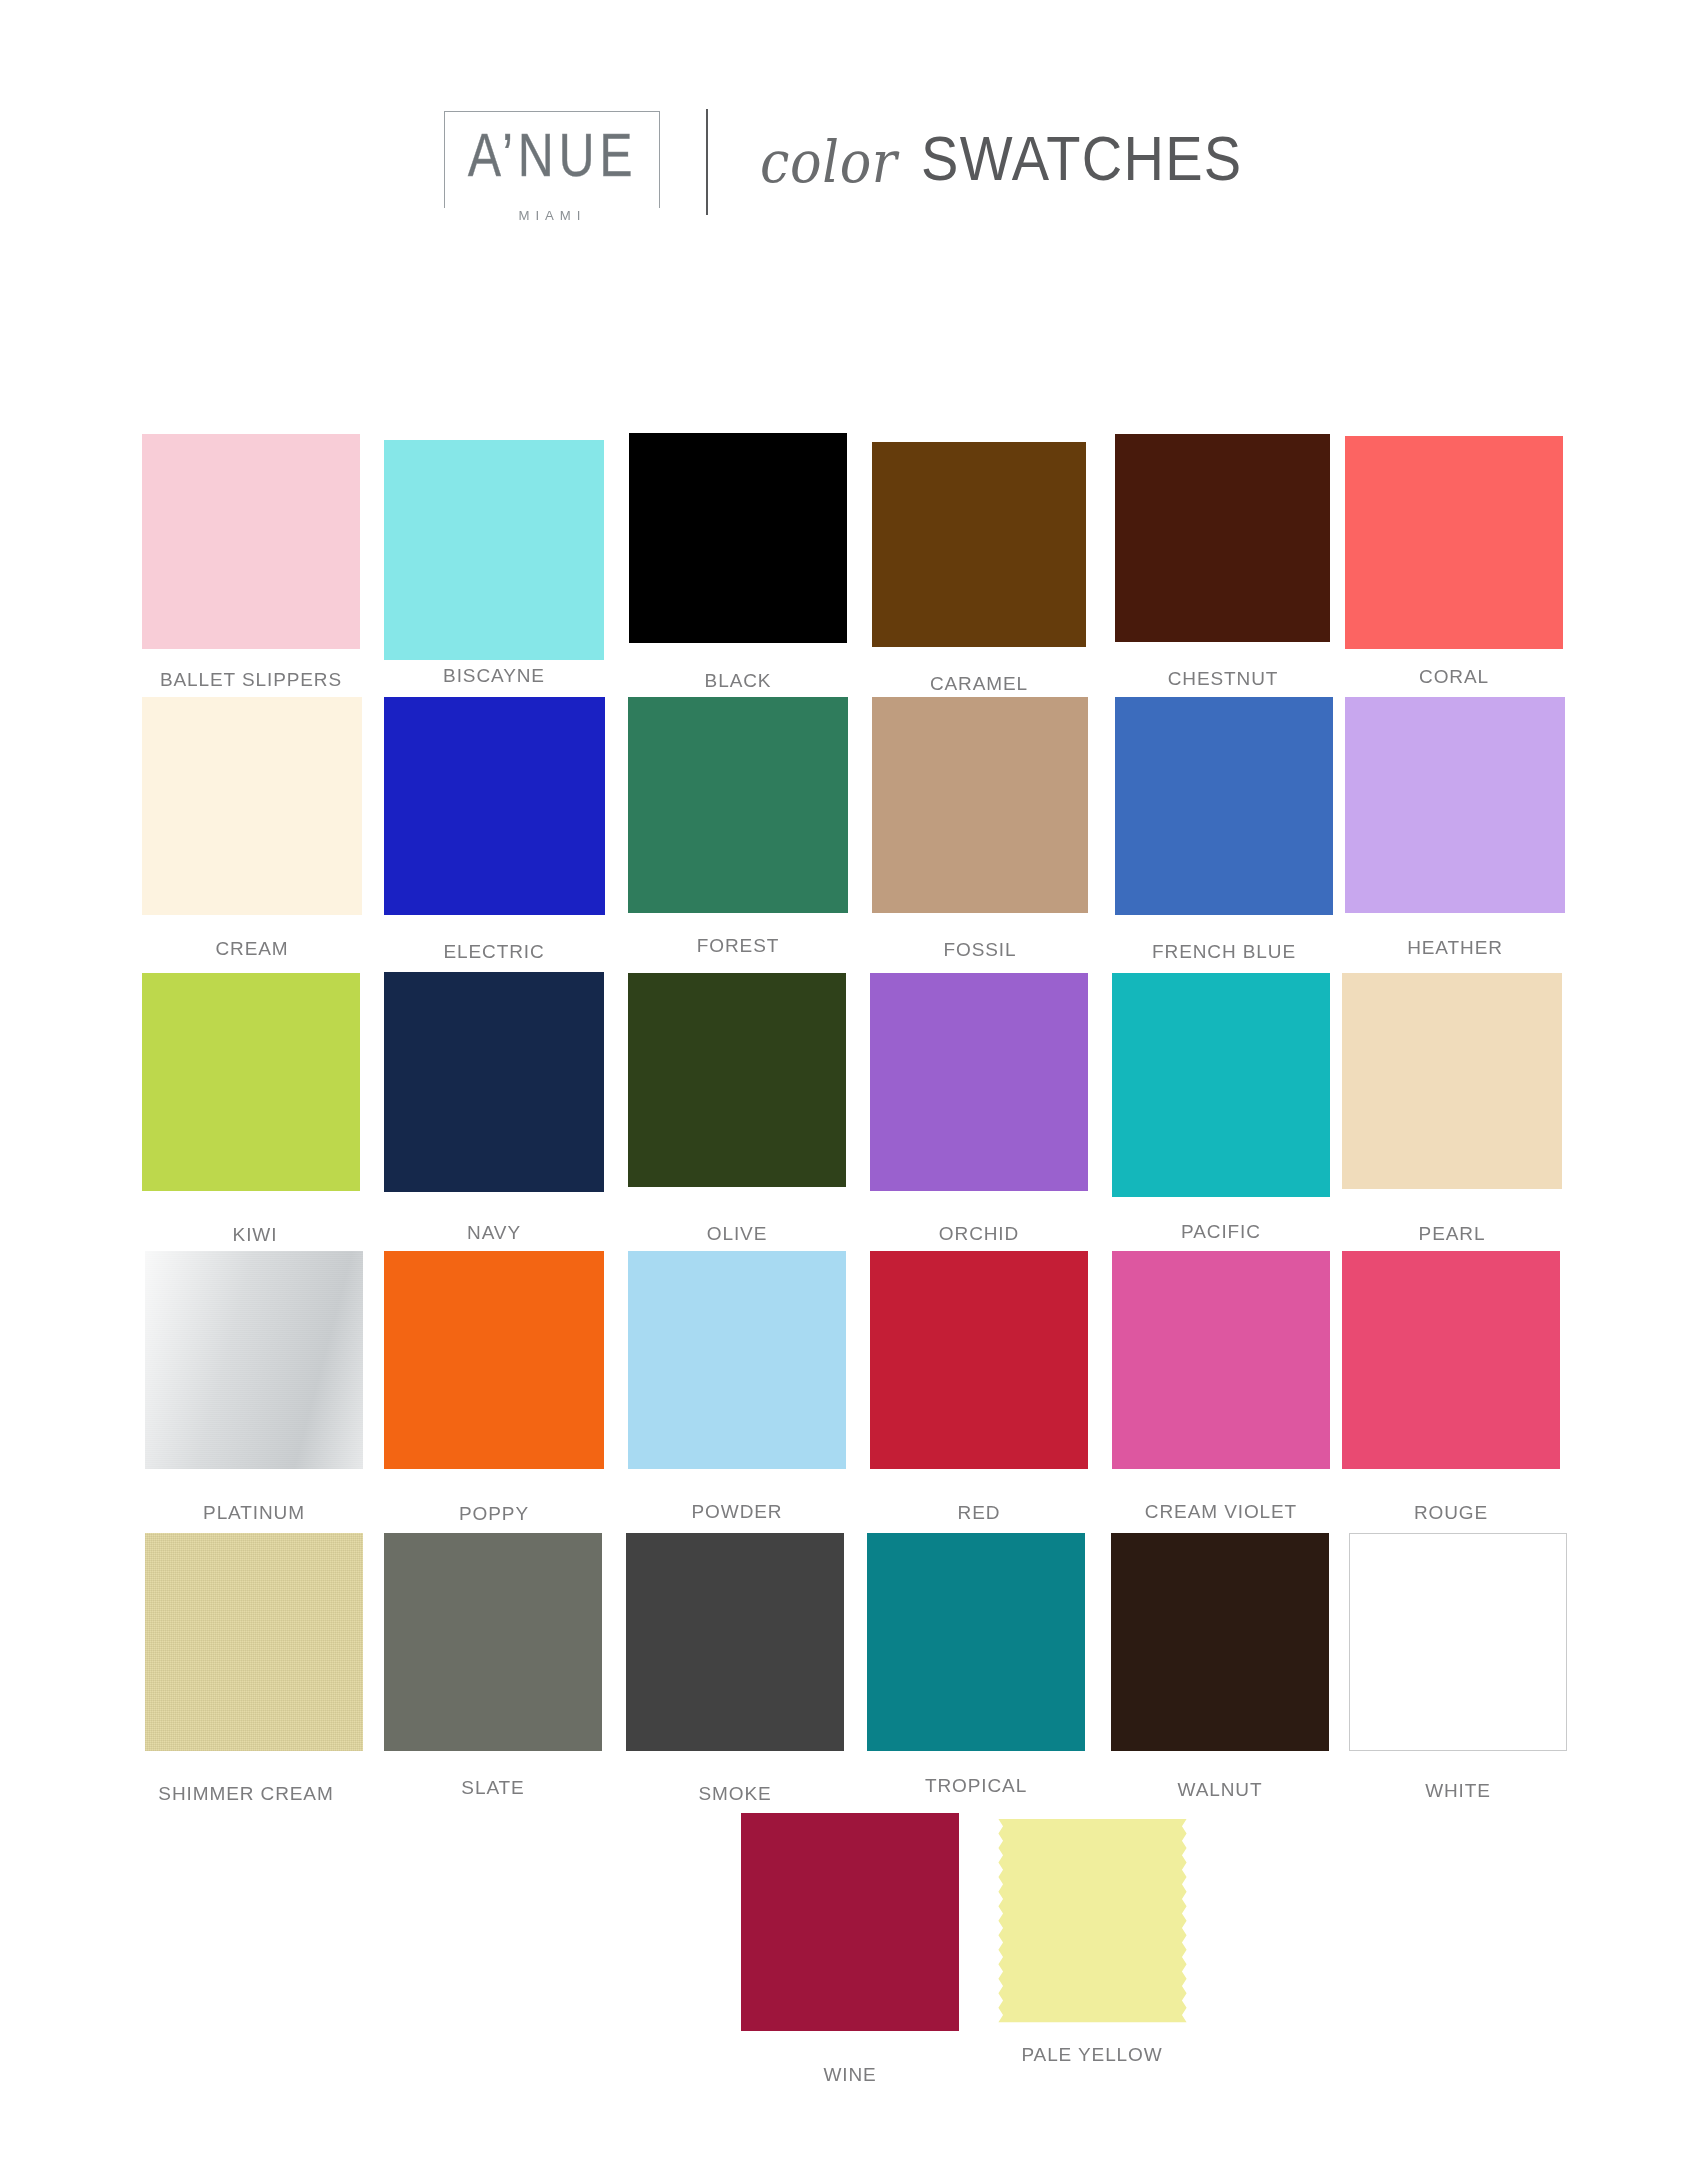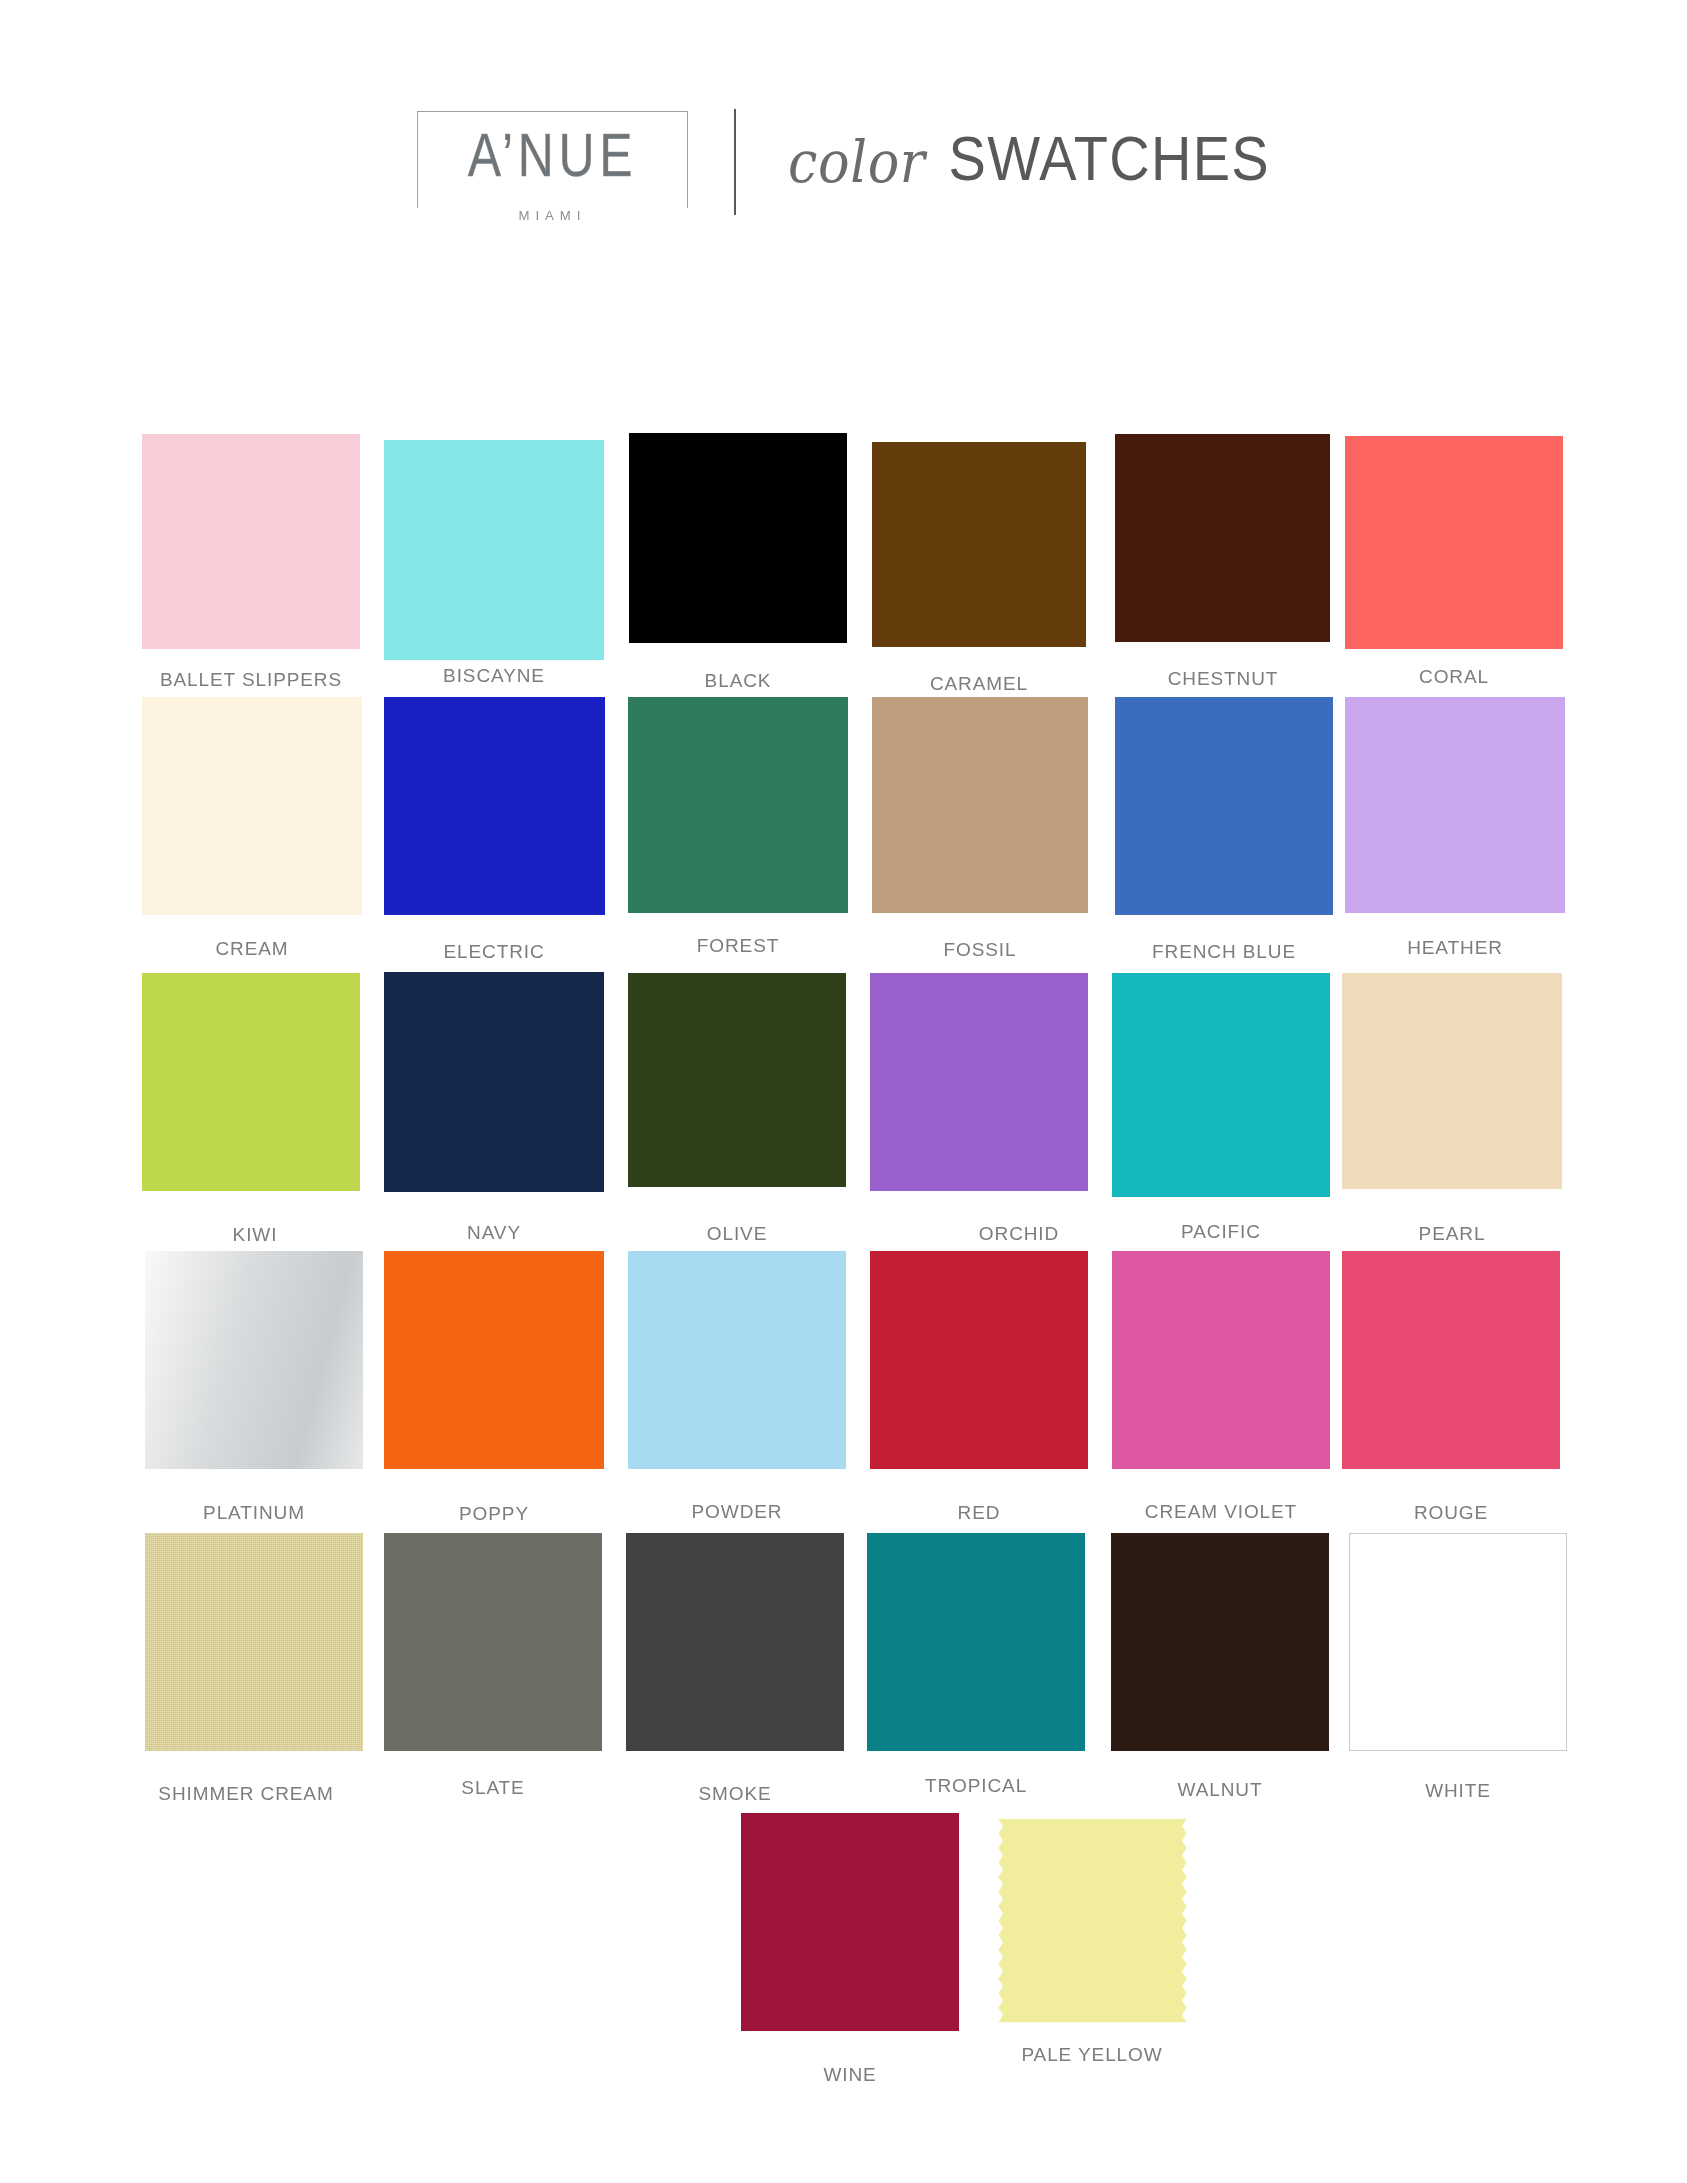--- a/index.html
+++ b/index.html
@@ -31,21 +31,21 @@
     width: 1687px;
     height: 165px;
     display: flex;
     align-items: center;
     justify-content: center;
     gap: 0px;
   }
 
   .logo-block {
     position: relative;
-    width: 271px;
+    width: 216px;
     height: 101px;
     box-sizing: border-box;
   }
   .logo-frame {
     position: absolute;
     inset: 0;
     border: 1.3px solid #9aa0a4;
     box-sizing: border-box;
   }
   
@@ -269,21 +269,21 @@
         <div class="cell" style="left: 365px;">
           <div class="chip" style="position: absolute; top: 6px; left: 0px; width: 220px; height: 220px; background: rgb(21, 40, 75);"></div>
           <div class="label" style="top: 256px; left: 110px;">NAVY</div>
         </div>
         <div class="cell" style="left: 609px;">
           <div class="chip" style="position: absolute; top: 6.6px; left: 0px; width: 218px; height: 214px; background: rgb(47, 65, 26);"></div>
           <div class="label" style="top: 257px; left: 109px;">OLIVE</div>
         </div>
         <div class="cell" style="left: 851px;">
           <div class="chip" style="position: absolute; top: 6.6px; left: 0px; width: 218px; height: 218px; background: rgb(154, 97, 206);"></div>
-          <div class="label" style="top: 257px; left: 109px; margin-left: 40px;">ORCHID</div>
+          <div class="label" style="top: 257px; left: 109px;">ORCHID</div>
         </div>
         <div class="cell" style="left: 1093px;">
           <div class="chip" style="position: absolute; top: 6.6px; left: 0px; width: 218px; height: 224px; background: rgb(20, 183, 187);"></div>
           <div class="label" style="top: 255px; left: 109px;">PACIFIC</div>
         </div>
         <div class="cell" style="left: 1323px;">
           <div class="chip" style="position: absolute; top: 6.6px; left: 0px; width: 220px; height: 216px; background: rgb(240, 220, 187);"></div>
           <div class="label" style="top: 257px; left: 110px;">PEARL</div>
         </div>
       </div>

